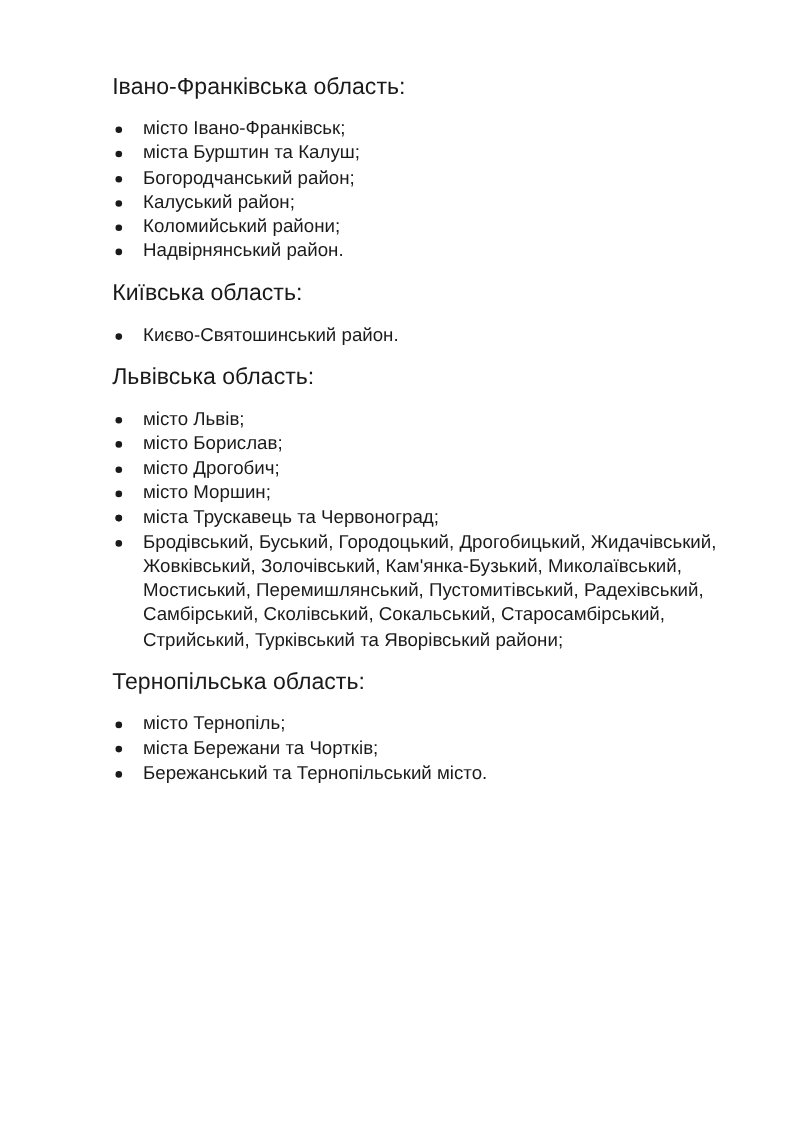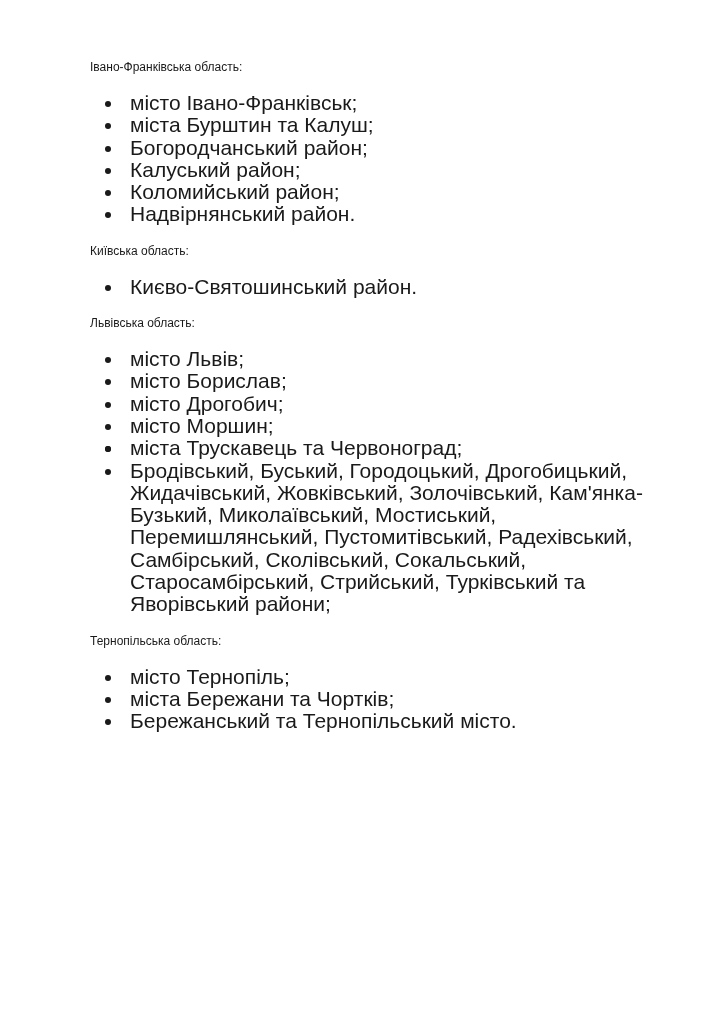--- a/index.html
+++ b/index.html
@@ -1,38 +1,38 @@
 <!DOCTYPE html>
 <html><head>
 <meta charset="utf-8">
 <style>
   html, body { margin: 0; padding: 0; background: #ffffff; }
   body { width: 724px; height: 1024px; position: relative; overflow: hidden;
          font-family: "Liberation Sans", sans-serif; color: #1a1a1a; }
   .page { position: absolute; left: 86px; top: 52px; width: 580px; }
-  .heading { font-size: 12px; line-height: 22px; margin: 4px; }
+  .heading { font-size: 21px; line-height: 22px; margin: 16px; }
   ul.items { list-style: none; margin: 14px 0 14px 0; padding: 0 0 0 44px; }
-  ul.items li { position: relative; font-size: 21px; line-height: 22.3px; padding-left: 0; }
+  ul.items li { position: relative; font-size: 17px; line-height: 22.3px; padding-left: 0; }
   ul.items li .bullet { position: absolute; left: -25px; top: 9px; width: 6px; height: 6px;
                         border-radius: 50%; background: #1a1a1a; }
   .section { margin: 0; }
 </style>
 </head>
 <body>
 
 <div class="page">
 
   <div class="section">
     <p class="heading">Івано-Франківська область:</p>
     <ul class="items">
       <li><span class="bullet"></span><span>місто Івано-Франківськ;</span></li>
       <li><span class="bullet"></span><span>міста Бурштин та Калуш;</span></li>
       <li><span class="bullet"></span><span>Богородчанський район;</span></li>
       <li><span class="bullet"></span><span>Калуський район;</span></li>
-      <li><span class="bullet"></span><span>Коломийський район;</span></li>
+      <li><span class="bullet"></span><span>Коломийський райони;</span></li>
       <li><span class="bullet"></span><span>Надвірнянський район.</span></li>
     </ul>
   </div>
 
   <div class="section">
     <p class="heading">Київська область:</p>
     <ul class="items">
       <li><span class="bullet"></span><span>Києво-Святошинський район.</span></li>
     </ul>
   </div>

